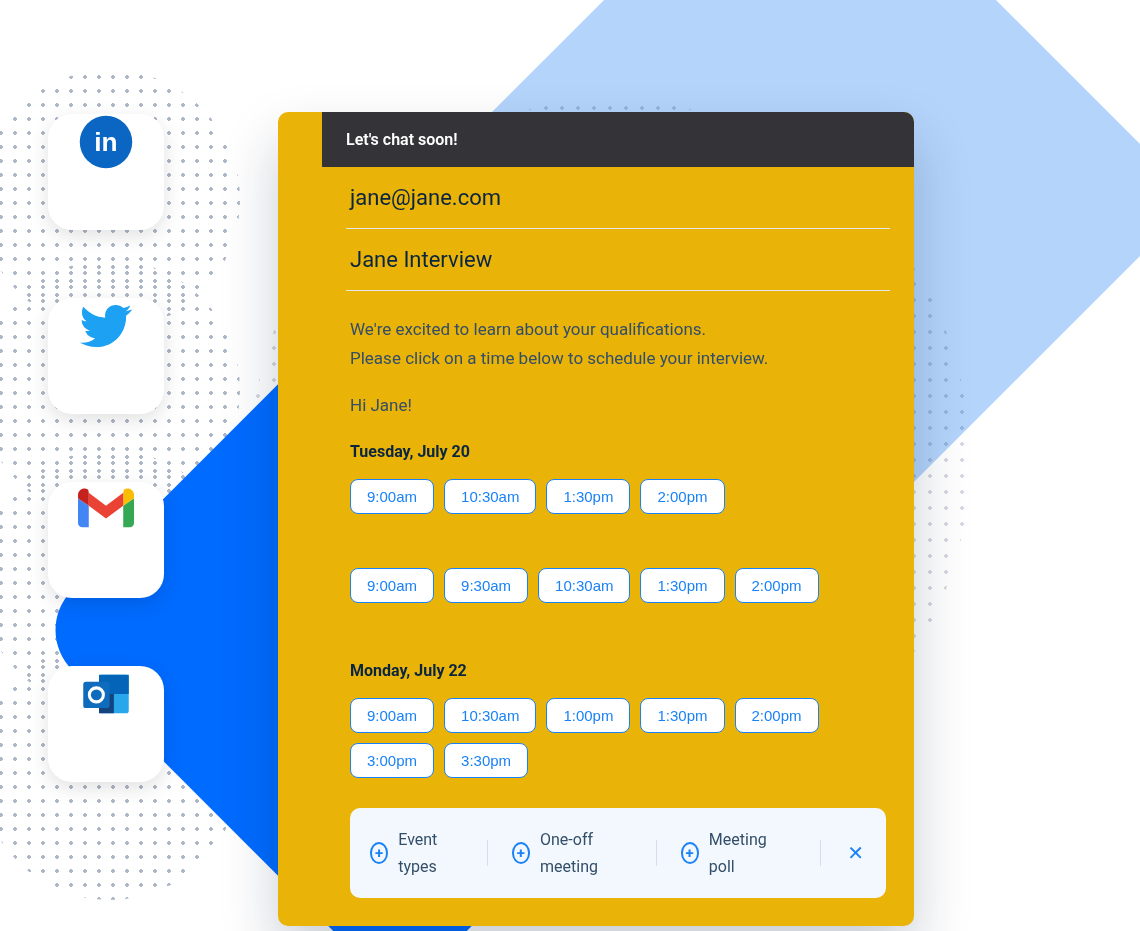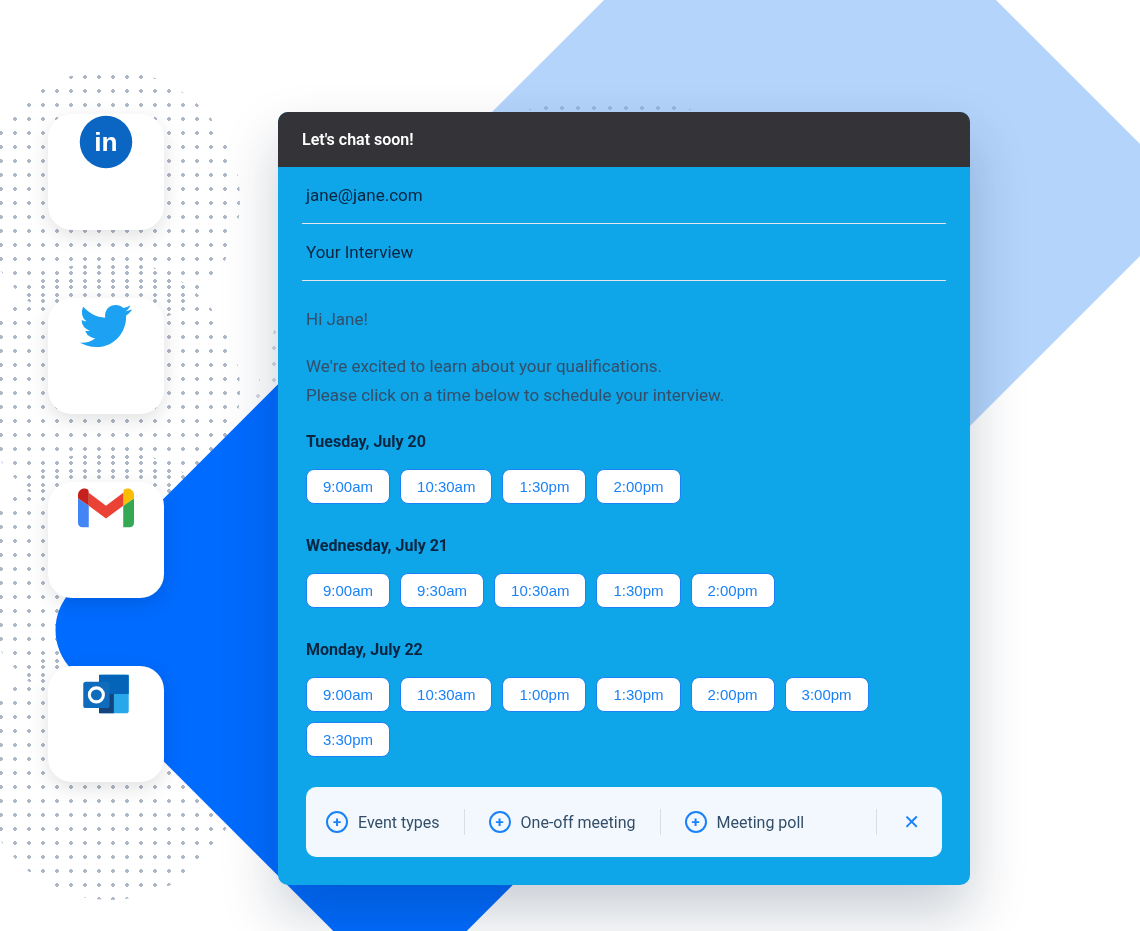--- a/index.html
+++ b/index.html
@@ -78,50 +78,51 @@
     align-items: flex-start;
     justify-content: center;
   }
   .icon-tile svg { width: 56px; height: 56px; }
 
   
   .card {
     position: absolute;
     left: 278px;
     top: 112px;
-    width: 692px;
-    background: #0ea5e9;
+    width: 636px;
+    background: #eab308;
     border-radius: 10px;
     box-shadow: 0 28px 56px rgba(10, 33, 64, .22);
     z-index: 6;
     overflow: hidden;
+    padding-left: 44px;
   }
   .card-header {
     background: #333338;
     color: #fff;
     font-weight: 600;
     font-size: 16px;
     padding: 18px 24px;
   }
   .card-body { padding: 0 24px 24px; }
   .field {
     border-bottom: 1px solid #E3E6EA;
     padding: 18px 4px;
-    font-size: 17px;
+    font-size: 22px;
     color: #0A2540;
   }
   .message {
     padding: 24px 4px 4px;
     font-size: 17px;
     color: #334E68;
     line-height: 1.7;
   }
   .message p { margin-bottom: 18px; }
 
-  .days { margin-top: 8px; display: flex; flex-wrap: wrap; gap: 28px 50px; }
+  .days { margin-top: 8px; display: flex; flex-wrap: wrap; gap: 54px 50px; }
   .day { min-width: 230px; }
   .day-full { width: 100%; }
   .day-label {
     font-weight: 700;
     color: #0A2540;
     font-size: 16px;
     margin-bottom: 14px;
   }
   .slots { display: flex; flex-wrap: wrap; gap: 10px; }
   .slot {
@@ -214,40 +215,39 @@
         <rect x="6" y="18" width="30" height="30" rx="3" fill="#0F6CBD"></rect>
         <circle cx="21" cy="33" r="8" fill="none" stroke="#fff" stroke-width="3.5"></circle>
       </svg>
   </div>
 </div>
 
 <div class="card">
   <div class="card-header">Let's chat soon!</div>
   <div class="card-body">
     <div class="field">jane@jane.com</div>
-    <div class="field">Your Interview</div>
+    <div class="field">Jane Interview</div>
     <div class="message">
-      <p>Hi Jane!</p>
       <p>
         <span>We're excited to learn about your qualifications.</span><br>
         <span>Please click on a time below to schedule your interview.</span>
       </p>
+      <p>Hi Jane!</p>
 
       <div class="days">
         <div class="day">
           <div class="day-label">Tuesday, July 20</div>
           <div class="slots" id="slots-0">
               <button class="slot">9:00am</button>
               <button class="slot">10:30am</button>
               <button class="slot">1:30pm</button>
               <button class="slot">2:00pm</button>
             </div>
         </div>
         <div class="day">
-          <div class="day-label">Wednesday, July 21</div>
           <div class="slots" id="slots-1">
               <button class="slot">9:00am</button>
               <button class="slot">9:30am</button>
               <button class="slot">10:30am</button>
               <button class="slot">1:30pm</button>
               <button class="slot">2:00pm</button>
             </div>
         </div>
         <div class="day day-full">
           <div class="day-label">Monday, July 22</div>

